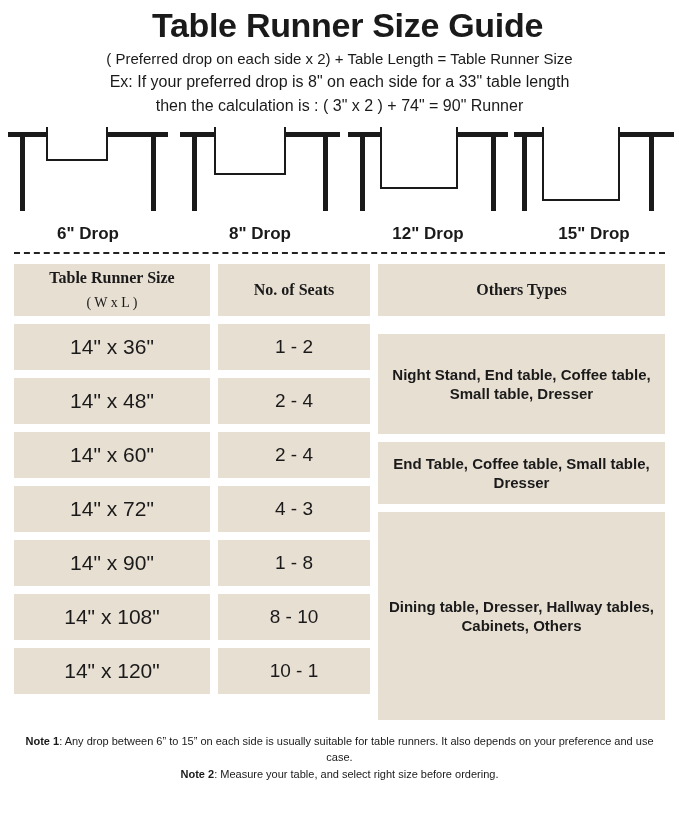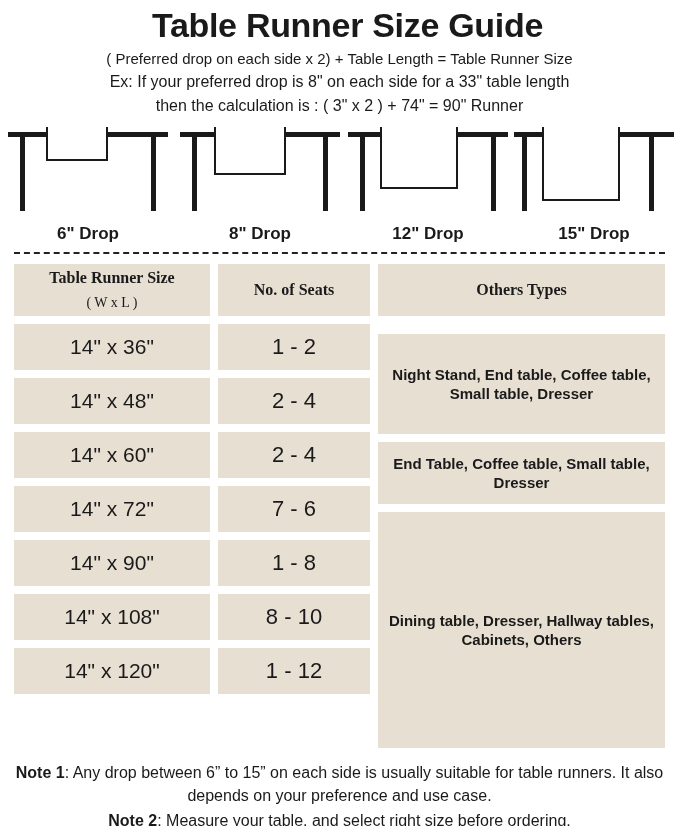--- a/index.html
+++ b/index.html
@@ -119,36 +119,36 @@
     font-size: 14px;
     font-weight: normal;
     margin-top: 8px;
   }
   .size-cell {
     height: 46px;
     font-size: 21px;
   }
   .seats-cell {
     height: 46px;
-    font-size: 22px;
+    font-size: 19px;
   }
   .type-cell {
     font-size: 15px;
     font-weight: bold;
     line-height: 1.3;
     padding: 6px 10px;
   }
   .t1 { height: 100px; margin-top: 18px; }
   .t2 { height: 62px; }
-  .t3 { height: 236px; }
+  .t3 { height: 208px; }
 
   
   .notes {
     margin: 6px 14px 0 14px;
-    font-size: 16px;
+    font-size: 11px;
     line-height: 1.42;
     text-align: center;
   }
   .notes .line { margin-bottom: 2px; }
   .notes b { font-weight: bold; }
 </style>
 </head>
 <body>
 
 <div id="page">
@@ -211,24 +211,24 @@
       <div class="cell size-cell">14" x 120"</div>
     </div>
 
     <div class="col-b">
       <div class="cell head">
         <span>No. of Seats</span>
       </div>
       <div class="cell seats-cell">1 - 2</div>
       <div class="cell seats-cell">2 - 4</div>
       <div class="cell seats-cell">2 - 4</div>
-      <div class="cell seats-cell">7 - 6</div>
+      <div class="cell seats-cell">4 - 3</div>
       <div class="cell seats-cell">1 - 8</div>
       <div class="cell seats-cell">8 - 10</div>
-      <div class="cell seats-cell">1 - 12</div>
+      <div class="cell seats-cell">10 - 1</div>
     </div>
 
     <div class="col-c">
       <div class="cell head">
         <span>Others Types</span>
       </div>
       <div class="cell type-cell t1">Night Stand, End table, Coffee table, Small table, Dresser</div>
       <div class="cell type-cell t2">End Table, Coffee table, Small table, Dresser</div>
       <div class="cell type-cell t3">Dining table, Dresser, Hallway tables, Cabinets, Others</div>
     </div>

